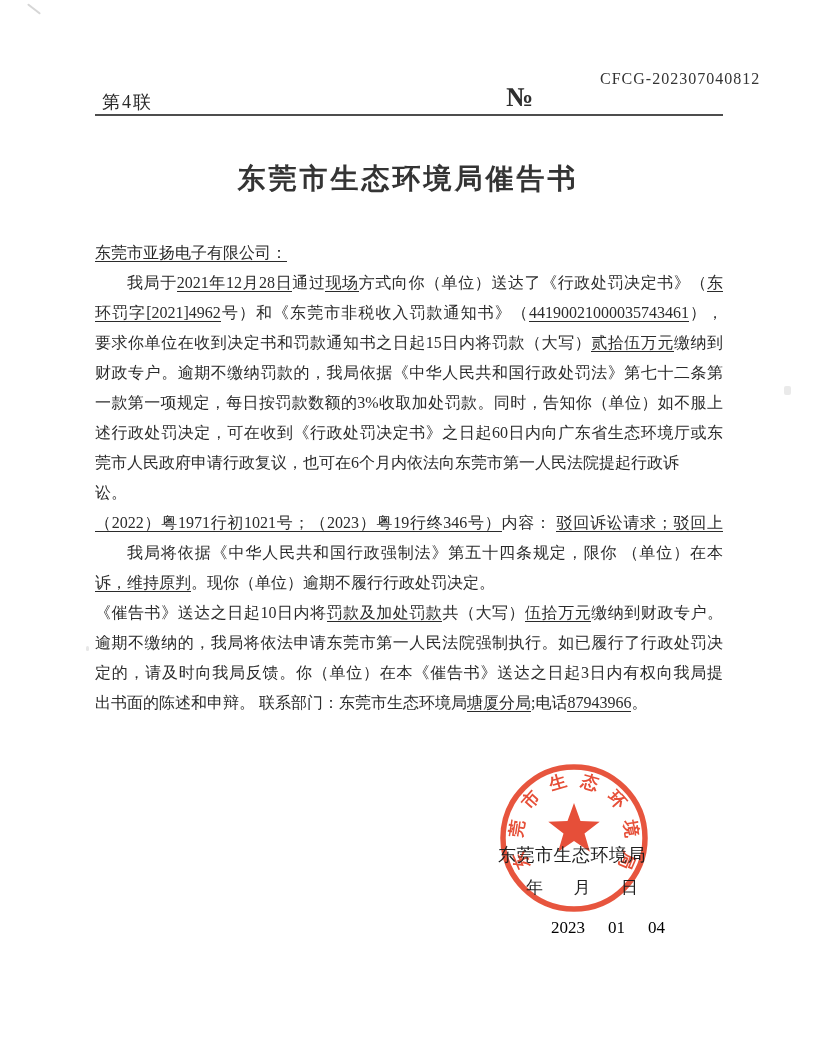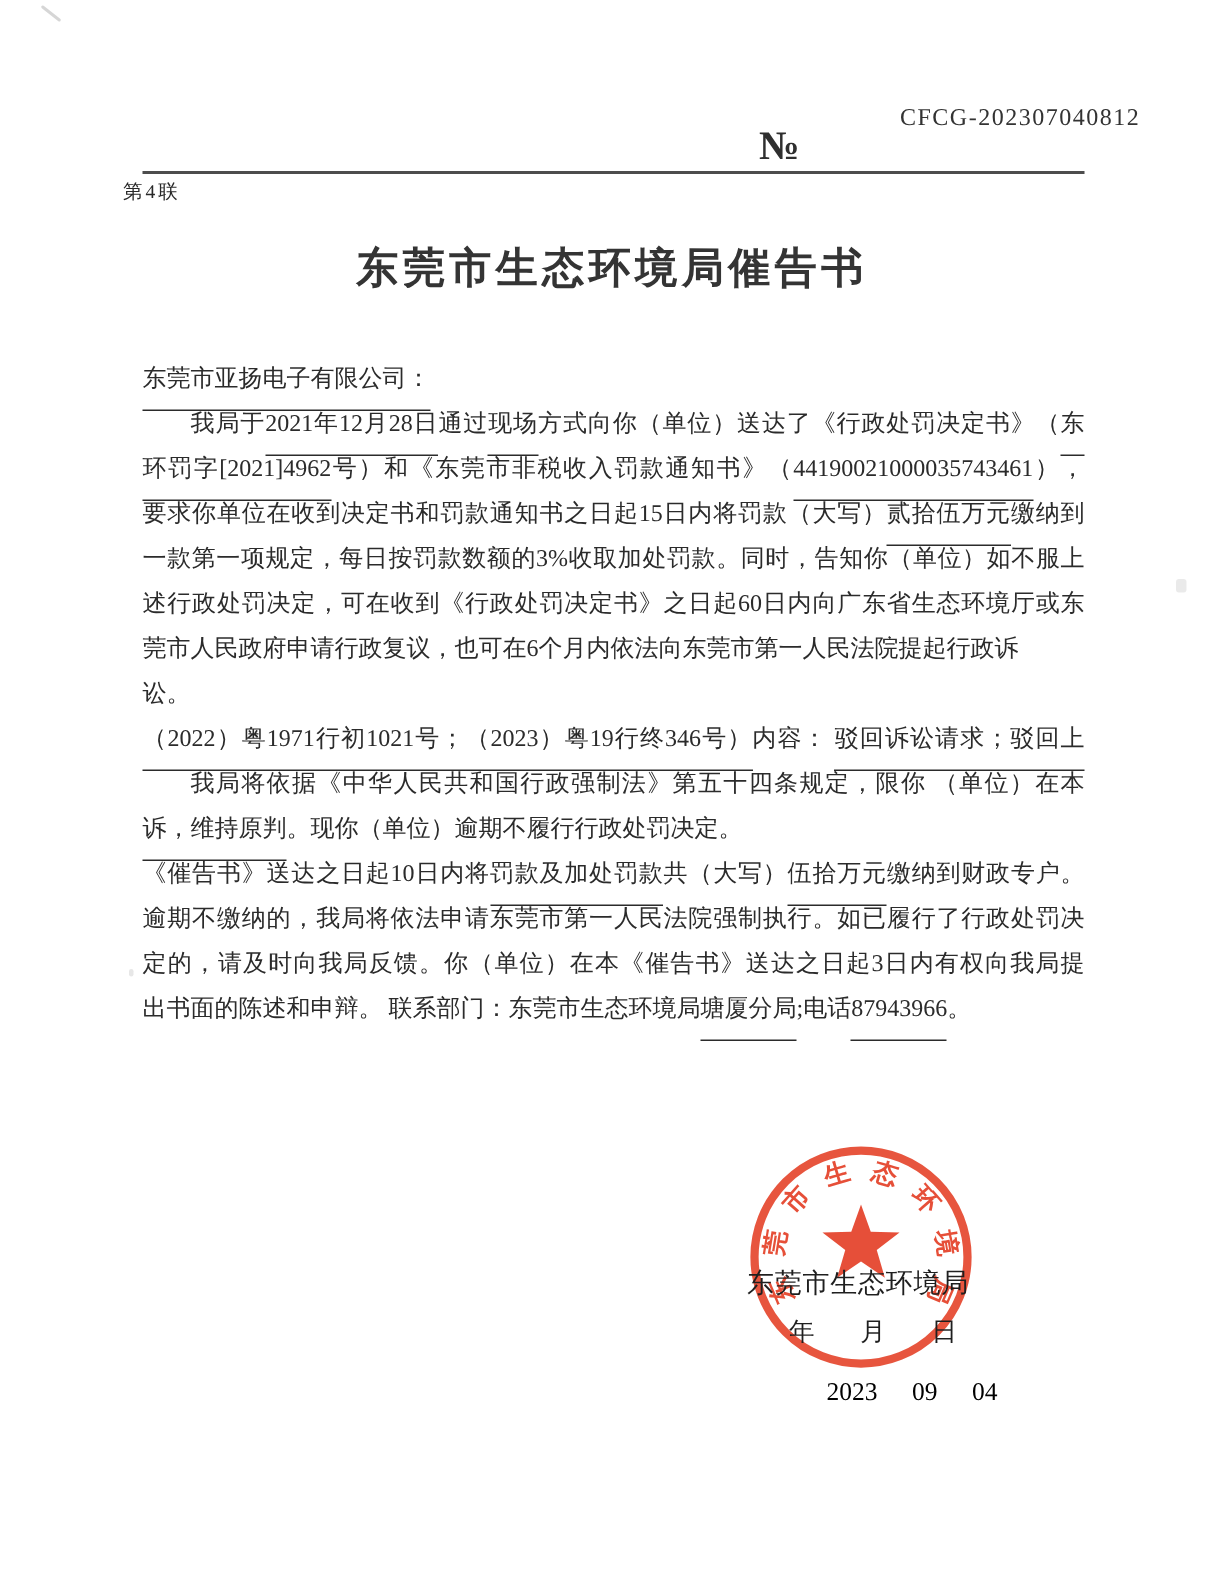--- a/index.html
+++ b/index.html
@@ -7,39 +7,39 @@
   .page{
     position:relative;
     width:816px;height:1056px;
     margin:0 auto;
     background:#ffffff;
     font-family:"Liberation Serif","DejaVu Serif",serif;
     color:#282828;
     overflow:hidden;
   }
   
-  .copy-label{position:absolute;left:82px;top:90px;font-size:13px;letter-spacing:2px;margin-top:29px;}
+  .copy-label{position:absolute;left:102px;top:90px;font-size:18px;letter-spacing:2px;}
   .corner-code{position:absolute;left:556px;top:70px;font-size:16px;letter-spacing:1px;color:#333;margin-left:44px;}
   .numero{position:absolute;left:506px;top:82px;font-size:27px;font-weight:bold;color:#2f2f2f;}
   .header-rule{position:absolute;left:95px;top:114px;width:628px;height:2px;background:#4d4d4d;}
   
   .doc-title{
     position:absolute;left:0;top:160px;width:100%;
     text-align:center;font-size:28px;font-weight:bold;
     letter-spacing:3px;color:#343434;margin:0;
   }
   
   .body-text{
     position:absolute;left:95px;top:238px;width:628px;
     font-size:16px;line-height:30px;color:#2b2b2b;
   }
   .line{height:30px;text-align:left;}
   .line.fill{text-align:justify;text-align-last:justify;}
   .line.indent{padding-left:32px;}
-  .u{border-bottom:1px solid #2b2b2b;padding-bottom:12px;}
+  .u{border-bottom:1px solid #2b2b2b;padding-bottom:0;}
   .closing{
     position:absolute;left:95px;top:760px;width:628px;
     font-size:16px;line-height:30px;padding-left:32px;color:#2b2b2b;
   }
   
   .stamp{position:absolute;left:494px;top:758px;width:160px;height:160px;}
   .stamp .ring{fill:none;stroke:#e5462e;stroke-width:5.5;opacity:.92;}
   .stamp .star{fill:#e5462e;opacity:.95;}
   .stamp-char{fill:#e5462e;font-size:17px;font-weight:bold;text-anchor:middle;dominant-baseline:middle;opacity:.95;
     font-family:"Liberation Serif","DejaVu Serif",serif;}
@@ -66,20 +66,21 @@
   <div class="numero">№</div>
   <div class="header-rule"></div>
 
   <h1 class="doc-title">东莞市生态环境局催告书</h1>
 
   <div class="body-text">
       <div class="line"><span class="u">东莞市亚扬电子有限公司：</span></div>
       <div class="line fill indent"><span>我局于</span><span class="u">2021年12月28日</span><span>通过</span><span class="u">现场</span><span>方式向你（单位）送达了《行政处罚决定书》（</span><span class="u">东</span></div>
       <div class="line fill"><span class="u">环罚字[2021]4962</span><span>号）和《东莞市非税收入罚款通知书》（</span><span class="u">44190021000035743461</span><span>），</span></div>
       <div class="line fill"><span>要求你单位在收到决定书和罚款通知书之日起15日内将罚款（大写）</span><span class="u">贰拾伍万元</span><span>缴纳到</span></div>
+      <div class="line fill"><span>财政专户。逾期不缴纳罚款的，我局依据《中华人民共和国行政处罚法》第七十二条第</span></div>
       <div class="line fill"><span>一款第一项规定，每日按罚款数额的3%收取加处罚款。同时，告知你（单位）如不服上</span></div>
       <div class="line fill"><span>述行政处罚决定，可在收到《行政处罚决定书》之日起60日内向广东省生态环境厅或东</span></div>
       <div class="line"><span>莞市人民政府申请行政复议，也可在6个月内依法向东莞市第一人民法院提起行政诉</span></div>
       <div class="line"><span>讼。</span></div>
       <div class="line fill"><span class="u">（2022）粤1971行初1021号；（2023）粤19行终346号）</span><span>内容： </span><span class="u">驳回诉讼请求；驳回上</span></div>
       <div class="line fill indent"><span>我局将依据《中华人民共和国行政强制法》第五十四条规定，限你 （单位）在本</span></div>
       <div class="line"><span class="u">诉，维持原判</span><span>。现你（单位）逾期不履行行政处罚决定。</span></div>
       <div class="line fill"><span>《催告书》送达之日起10日内将</span><span class="u">罚款及加处罚款</span><span>共（大写）</span><span class="u">伍拾万元</span><span>缴纳到财政专户。</span></div>
       <div class="line fill"><span>逾期不缴纳的，我局将依法申请东莞市第一人民法院强制执行。如已履行了行政处罚决</span></div>
       <div class="line fill"><span>定的，请及时向我局反馈。你（单位）在本《催告书》送达之日起3日内有权向我局提</span></div>
@@ -103,17 +104,17 @@
   </svg>
 
   <div class="sig-agency">东莞市生态环境局</div>
   <div class="sig-ymd">
     <span>年</span>
     <span>月</span>
     <span>日</span>
   </div>
   <div class="sig-date">
     <span>2023</span>
-    <span>09</span>
+    <span>01</span>
     <span>04</span>
   </div>
 
 </div>
 
 </body></html>

